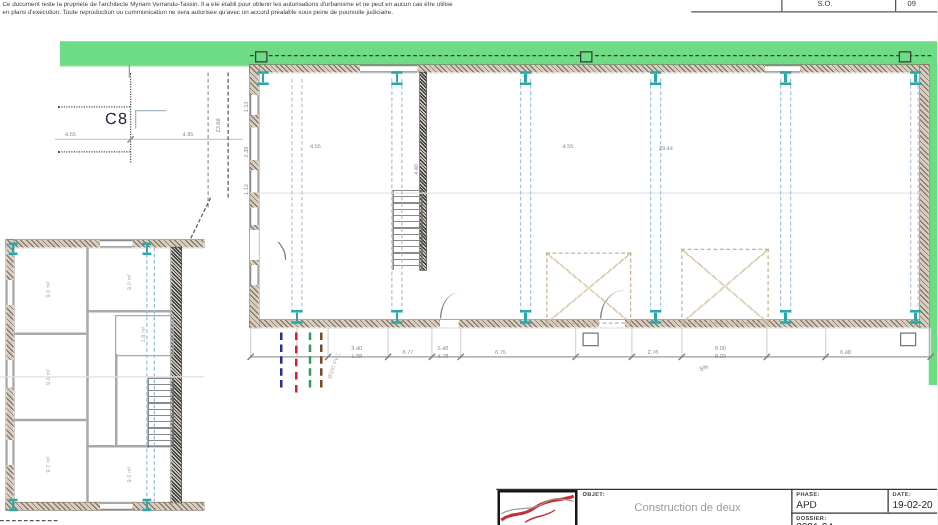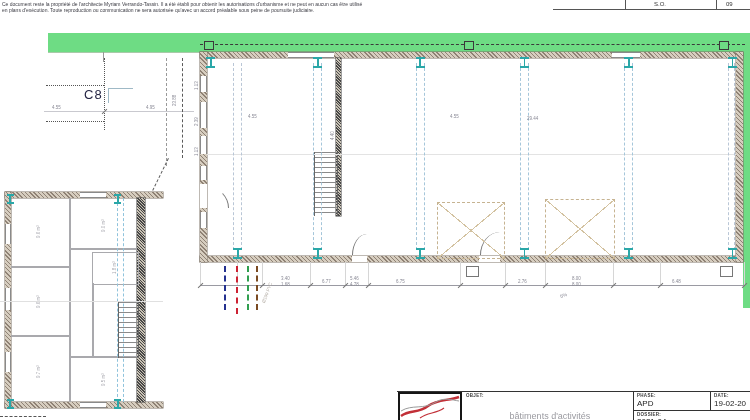--- a/index.html
+++ b/index.html
@@ -219,21 +219,21 @@
 
   <div class="abs" style="left:397px;top:391px;width:353px;height:1px;background:#333;"></div>
   <div class="abs" style="left:398px;top:392px;width:60px;height:26px;border:2px solid #161616;background:#fff;overflow:hidden;">
     <svg width="60" height="26" viewBox="0 0 60 26">
       <path d="M1,22 C10,15 18,20 28,12 C38,5 48,7 59,3" stroke="#c23038" stroke-width="2.4" fill="none"></path>
       <path d="M1,17 C12,10 24,16 36,8 C44,3 52,6 59,7" stroke="#9a9a9a" stroke-width="1" fill="none"></path>
       <path d="M20,24 C28,18 36,20 44,14" stroke="#c23038" stroke-width="1.2" fill="none"></path>
     </svg>
   </div>
   <div class="abs tb-label" style="left:466px;top:393px;">OBJET:</div>
-  <div class="abs objet-text" style="left:470px;top:411px;">bâtiments d'activités</div>
+  <div class="abs objet-text" style="left:470px;top:401px;">Construction de deux</div>
   <div class="abs" style="left:633px;top:392px;width:1px;height:28px;background:#333;"></div>
   <div class="abs" style="left:710px;top:392px;width:1px;height:18px;background:#333;"></div>
   <div class="abs" style="left:633px;top:410px;width:117px;height:1px;background:#333;"></div>
   <div class="abs tb-label" style="left:637px;top:393px;">PHASE:</div>
   <div class="abs tb-value" style="left:637px;top:400px;">APD</div>
   <div class="abs tb-label" style="left:714px;top:393px;">DATE:</div>
   <div class="abs tb-value" style="left:714px;top:400px;">19-02-20</div>
   <div class="abs tb-label" style="left:637px;top:412px;">DOSSIER:</div>
   <div class="abs tb-value" style="left:637px;top:418px;">2021-04</div>
 

